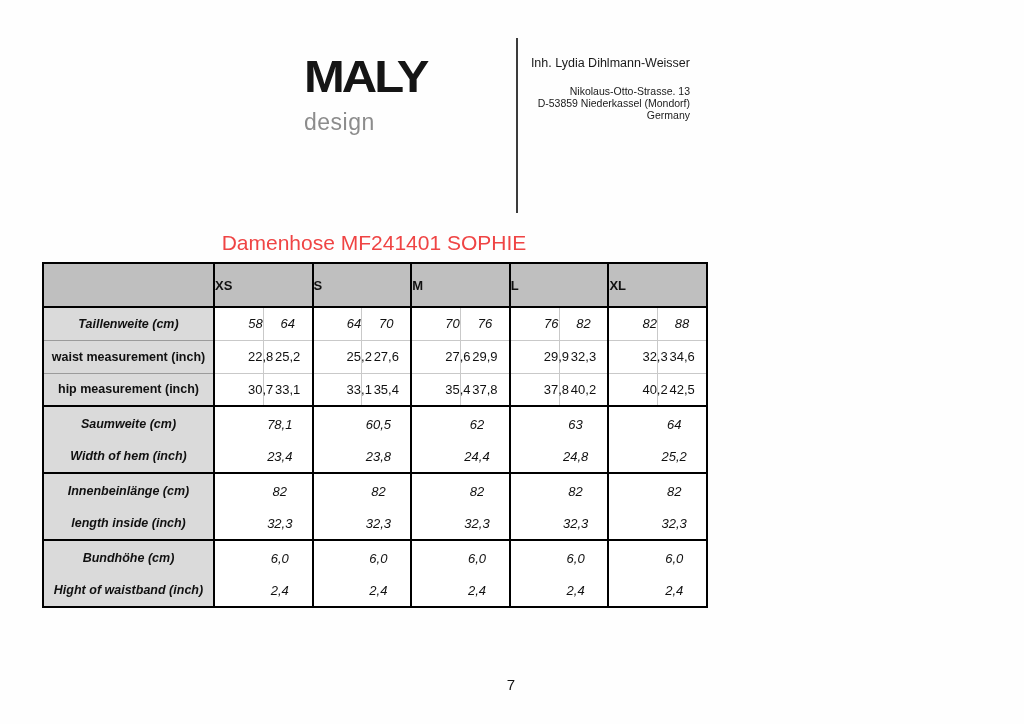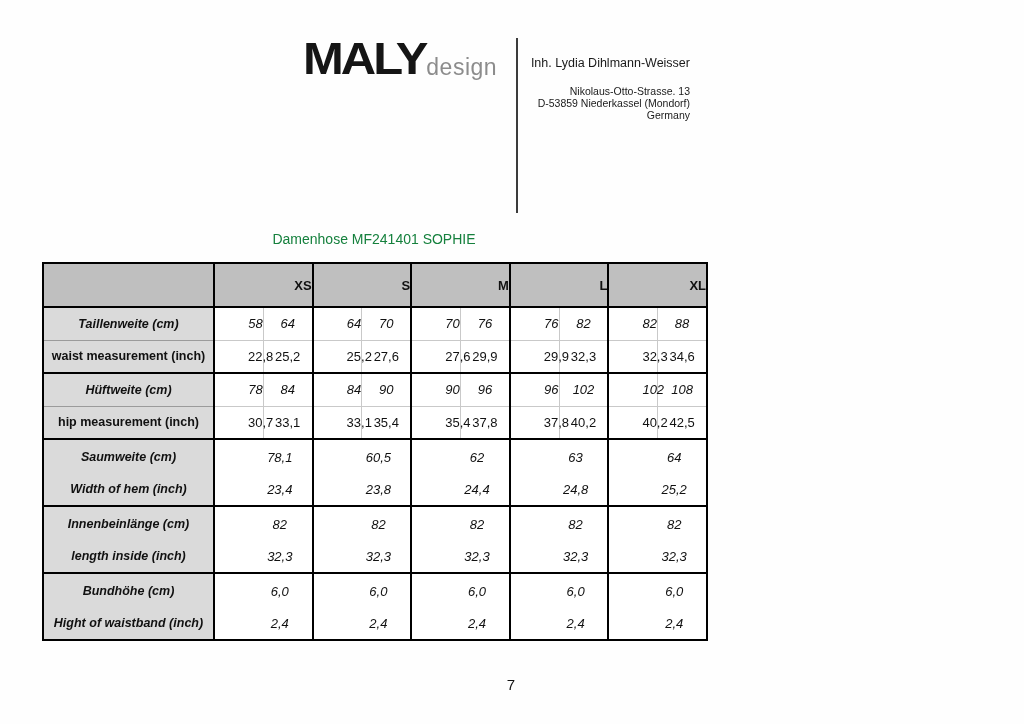--- a/index.html
+++ b/index.html
@@ -8,63 +8,63 @@
     background: #fdfdfd;
     font-family: "Liberation Sans", sans-serif;
     color: #111;
     overflow: hidden;
     position: relative;
   }
   .page { position: absolute; inset: 0; background: #fefefe; }
 
   
   .logo {
-    position: absolute; left: 303px; top: 34px;
-    display: flex; align-items: baseline;
+    position: absolute; left: 303px; top: 52px;
+    display: flex; align-items: baseline; flex-direction: column;
   }
   .logo-main {
     font-size: 49px; font-weight: bold; letter-spacing: -3px;
     line-height: 1; color: #151515; transform: scaleY(0.92);
   }
   .logo-sub {
     font-size: 23px; font-weight: 400; color: #8c8c8c;
-    letter-spacing: 0.5px; margin-left: 1px;
+    letter-spacing: 0.5px; margin-left: 1px; margin-top: 8px;
   }
   .head-divider {
     position: absolute; left: 516px; top: 38px;
     width: 2px; height: 175px; background: #3c3c3c;
   }
   .address {
     position: absolute; left: 498px; top: 56px; width: 192px;
     text-align: right; color: #1a1a1a;
   }
   .address .line1 { font-size: 12.5px; margin-bottom: 15px; }
   .address .line-small { font-size: 10.5px; line-height: 12px; }
 
   
   .doc-title {
     position: absolute; left: 42px; top: 231px; width: 664px;
-    text-align: center; font-size: 14px; color: #15803d;
+    text-align: center; font-size: 21px; color: #ef4444;
   }
 
   
   .size-table {
     position: absolute; left: 42px; top: 262px;
     border-collapse: collapse; table-layout: fixed;
     width: 664px;
     border: 2px solid #000;
   }
   .size-table col.c-label { width: 171px; }
   .size-table col.c-val   { width: 49.3px; }
 
   .size-table thead tr { height: 44px; }
   .size-table thead th {
     border: 2px solid #000;
     background: #bfbfbf;
-    font-size: 13px; font-weight: bold; text-align: right;
+    font-size: 13px; font-weight: bold; text-align: left;
   }
 
   .size-table td {
     border: 1px solid #c9c9c9;
     text-align: center; vertical-align: middle;
     font-size: 13px; background: #fff; padding: 0;
   }
   .size-table tr.split-row  { height: 33px; }
   .size-table tr.merged-row { height: 65px; }
   .size-table tr.gtop > td  { border-top: 2px solid #000; font-style: italic; }
@@ -154,33 +154,20 @@
           <td>25,2</td>
           <td class="sleft">25,2</td>
           <td>27,6</td>
           <td class="sleft">27,6</td>
           <td>29,9</td>
           <td class="sleft">29,9</td>
           <td>32,3</td>
           <td class="sleft">32,3</td>
           <td>34,6</td>
         </tr>
-        <tr class="split-row gtop">
-          <td class="lbl">Hüftweite (cm)</td>
-          <td class="sleft">78</td>
-          <td>84</td>
-          <td class="sleft">84</td>
-          <td>90</td>
-          <td class="sleft">90</td>
-          <td>96</td>
-          <td class="sleft">96</td>
-          <td>102</td>
-          <td class="sleft">102</td>
-          <td>108</td>
-        </tr>
         <tr class="split-row">
           <td class="lbl">hip measurement (inch)</td>
           <td class="sleft">30,7</td>
           <td>33,1</td>
           <td class="sleft">33,1</td>
           <td>35,4</td>
           <td class="sleft">35,4</td>
           <td>37,8</td>
           <td class="sleft">37,8</td>
           <td>40,2</td>

